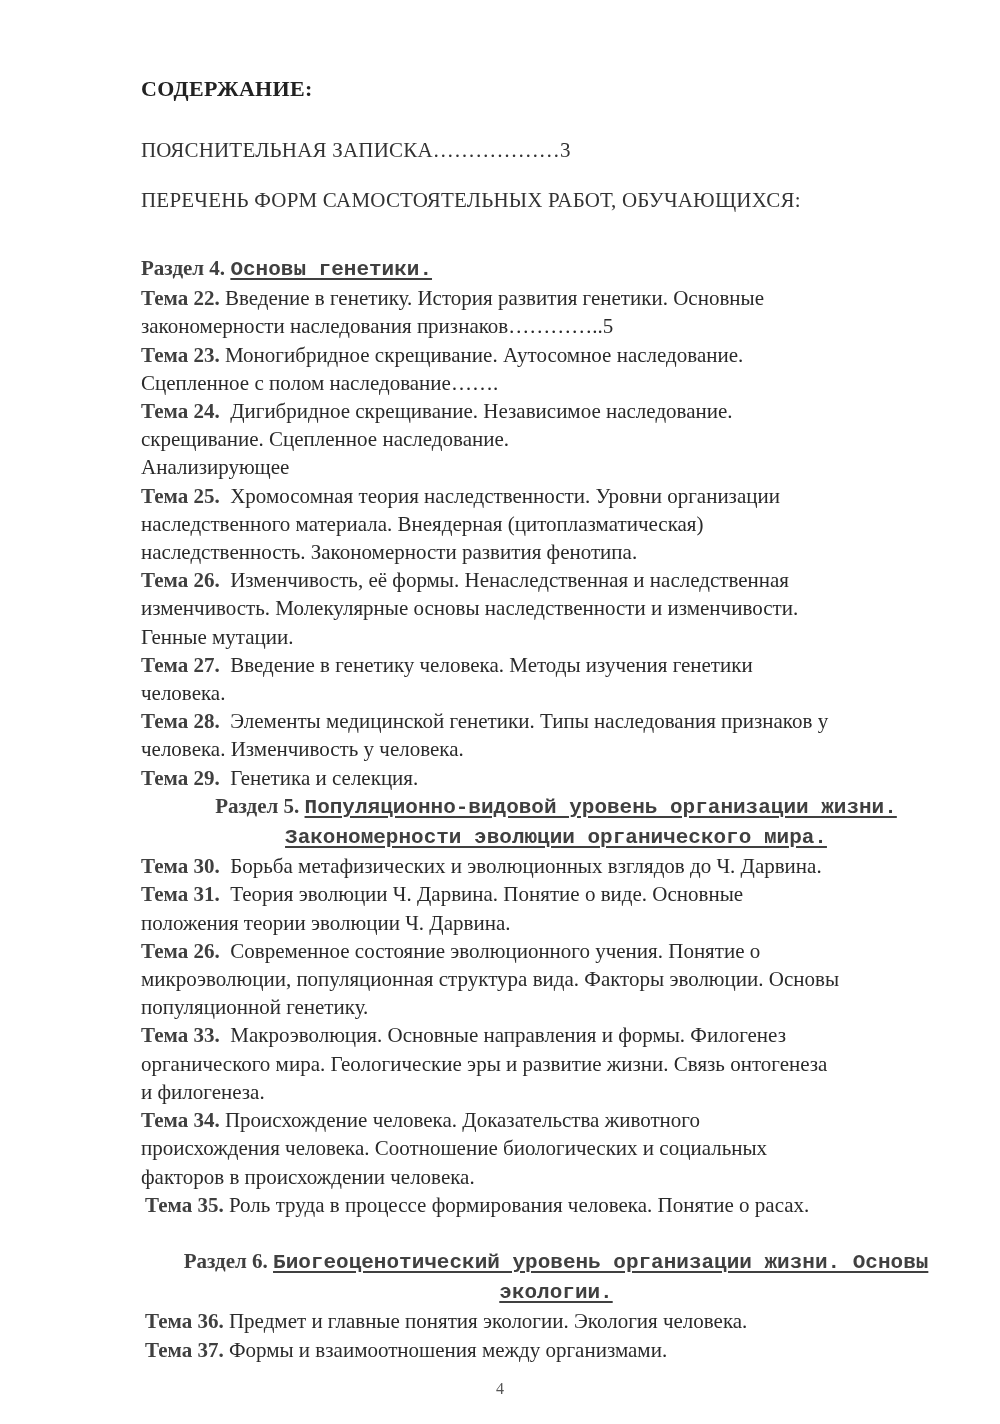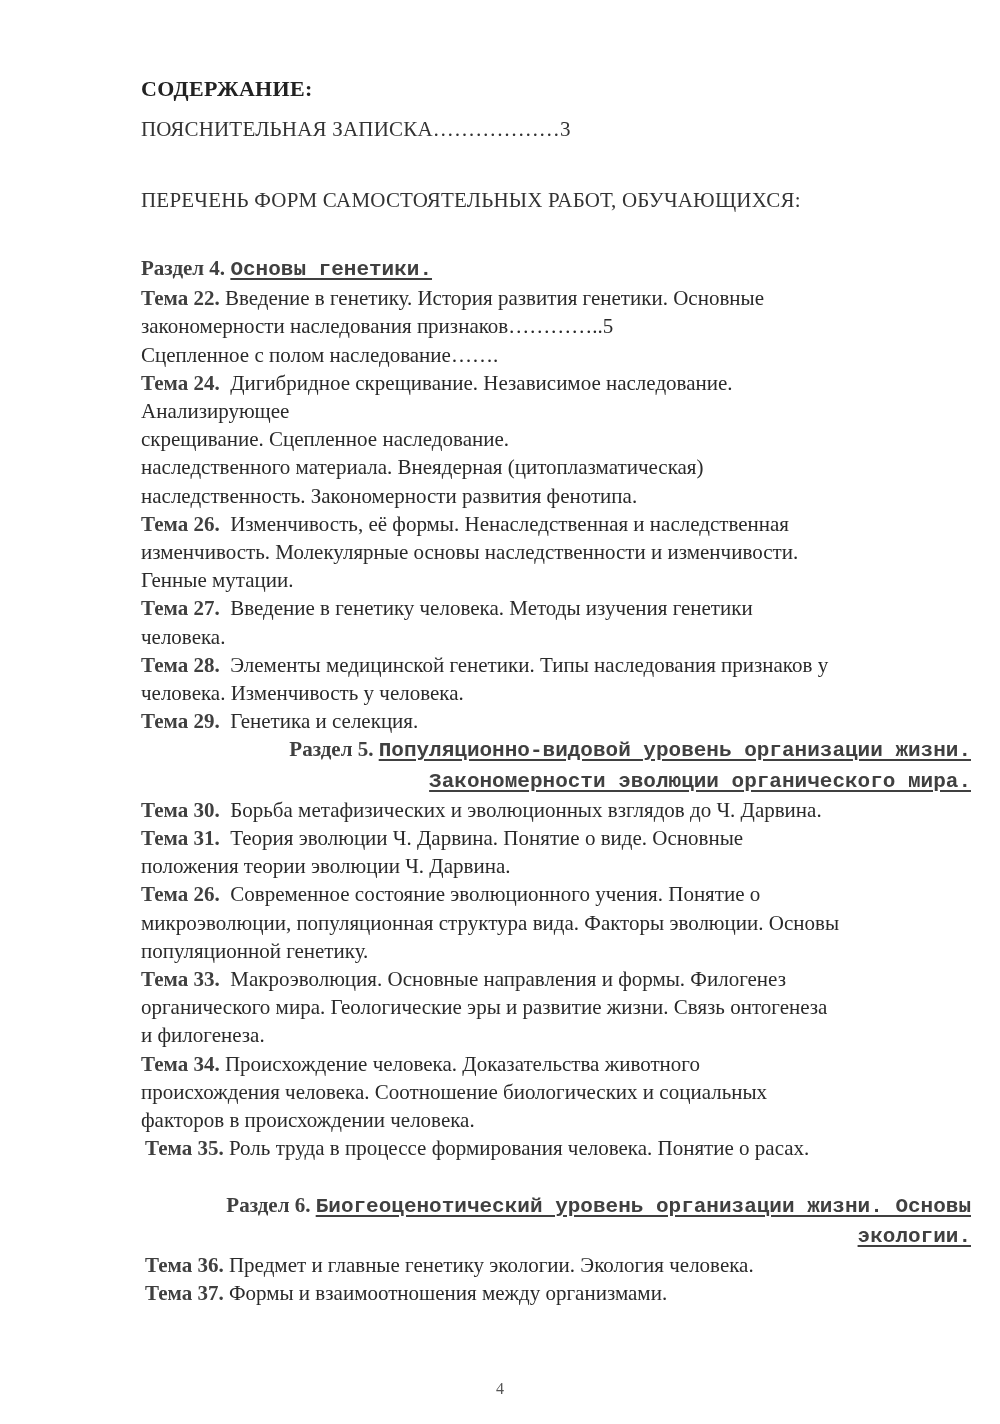--- a/index.html
+++ b/index.html
@@ -8,53 +8,55 @@
     font-family: "Liberation Serif", "DejaVu Serif", serif;
     color: #2a2a2a;
   }
   .page { position: absolute; left: 0; top: 0; width: 1000px; height: 1424px; }
   .title { position: absolute; left: 141px; top: 76px; font-size: 22px; font-weight: bold; letter-spacing: 0.3px; color: #222; }
   .caps { position: absolute; left: 141px; font-size: 21px; color: #333; letter-spacing: 0.2px; }
   .toc { position: absolute; left: 141px; top: 254px; width: 830px; font-size: 21px; line-height: 28.2px; }
   .line { white-space: nowrap; }
   .b { font-weight: bold; color: #404040; }
   .u { text-decoration: underline; text-underline-offset: 3px; text-decoration-thickness: 1.5px; font-family: Liberation Mono, monospace; }
-  .center { text-align: right; width: 830px; }
+  .center { text-align: center; width: 830px; }
   .gap { height: 28px; }
   .pgnum { position: absolute; left: 0; width: 1000px; top: 1380px; text-align: center; font-size: 16px; color: #555; }
 </style>
 </head>
 <body>
 
 <div class="page">
 
   <div class="title">СОДЕРЖАНИЕ:</div>
-  <div class="caps" style="top:117px">ПОЯСНИТЕЛЬНАЯ ЗАПИСКА………………3</div>
+  <div class="caps" style="top:138px">ПОЯСНИТЕЛЬНАЯ ЗАПИСКА………………3</div>
   <div class="caps" style="top:188px">ПЕРЕЧЕНЬ ФОРМ САМОСТОЯТЕЛЬНЫХ РАБОТ, ОБУЧАЮЩИХСЯ:</div>
 
   <div class="toc">
 
     <div class="line">
       <span class="b">Раздел 4.</span>
       <span class="b u">Основы генетики.</span>
     </div>
 
     <div>
       <div class="line"><span class="b">Тема 22.</span> <span>Введение в генетику. История развития генетики. Основные</span></div>
       <div class="line">закономерности наследования признаков…………..5</div>
     </div>
     <div>
+      <div class="line"><span class="b">Тема 23.</span> <span>Моногибридное скрещивание. Аутосомное наследование.</span></div>
       <div class="line">Сцепленное с полом наследование…….</div>
     </div>
     <div>
       <div class="line"><span class="b">Тема 24.</span>&nbsp; <span>Дигибридное скрещивание. Независимое наследование.</span></div>
+      <div class="line">скрещивание. Сцепленное наследование.</div>
       <div class="line">Анализирующее</div>
-      <div class="line">скрещивание. Сцепленное наследование.</div>
     </div>
     <div>
+      <div class="line"><span class="b">Тема 25.</span>&nbsp; <span>Хромосомная теория наследственности. Уровни организации</span></div>
       <div class="line">наследственного материала. Внеядерная (цитоплазматическая)</div>
       <div class="line">наследственность. Закономерности развития фенотипа.</div>
     </div>
     <div>
       <div class="line"><span class="b">Тема 26.</span>&nbsp; <span>Изменчивость, её формы. Ненаследственная и наследственная</span></div>
       <div class="line">изменчивость. Молекулярные основы наследственности и изменчивости.</div>
       <div class="line">Генные мутации.</div>
     </div>
     <div>
       <div class="line"><span class="b">Тема 27.</span>&nbsp; <span>Введение в генетику человека. Методы изучения генетики</span></div>
@@ -106,21 +108,21 @@
 
     <div class="line center">
       <span class="b">Раздел 6.</span>
       <span class="b u">Биогеоценотический уровень организации жизни. Основы</span>
     </div>
     <div class="line center">
       <span class="b u">экологии.</span>
     </div>
 
     <div>
-      <div class="line" style="padding-left:4px"><span class="b">Тема 36.</span> <span>Предмет и главные генетику экологии. Экология человека.</span></div>
+      <div class="line" style="padding-left:4px"><span class="b">Тема 36.</span> <span>Предмет и главные понятия экологии. Экология человека.</span></div>
     </div>
     <div>
       <div class="line" style="padding-left:4px"><span class="b">Тема 37.</span> <span>Формы и взаимоотношения между организмами.</span></div>
     </div>
   </div>
 
   <div class="pgnum">4</div>
 </div>
 
 </body></html>

